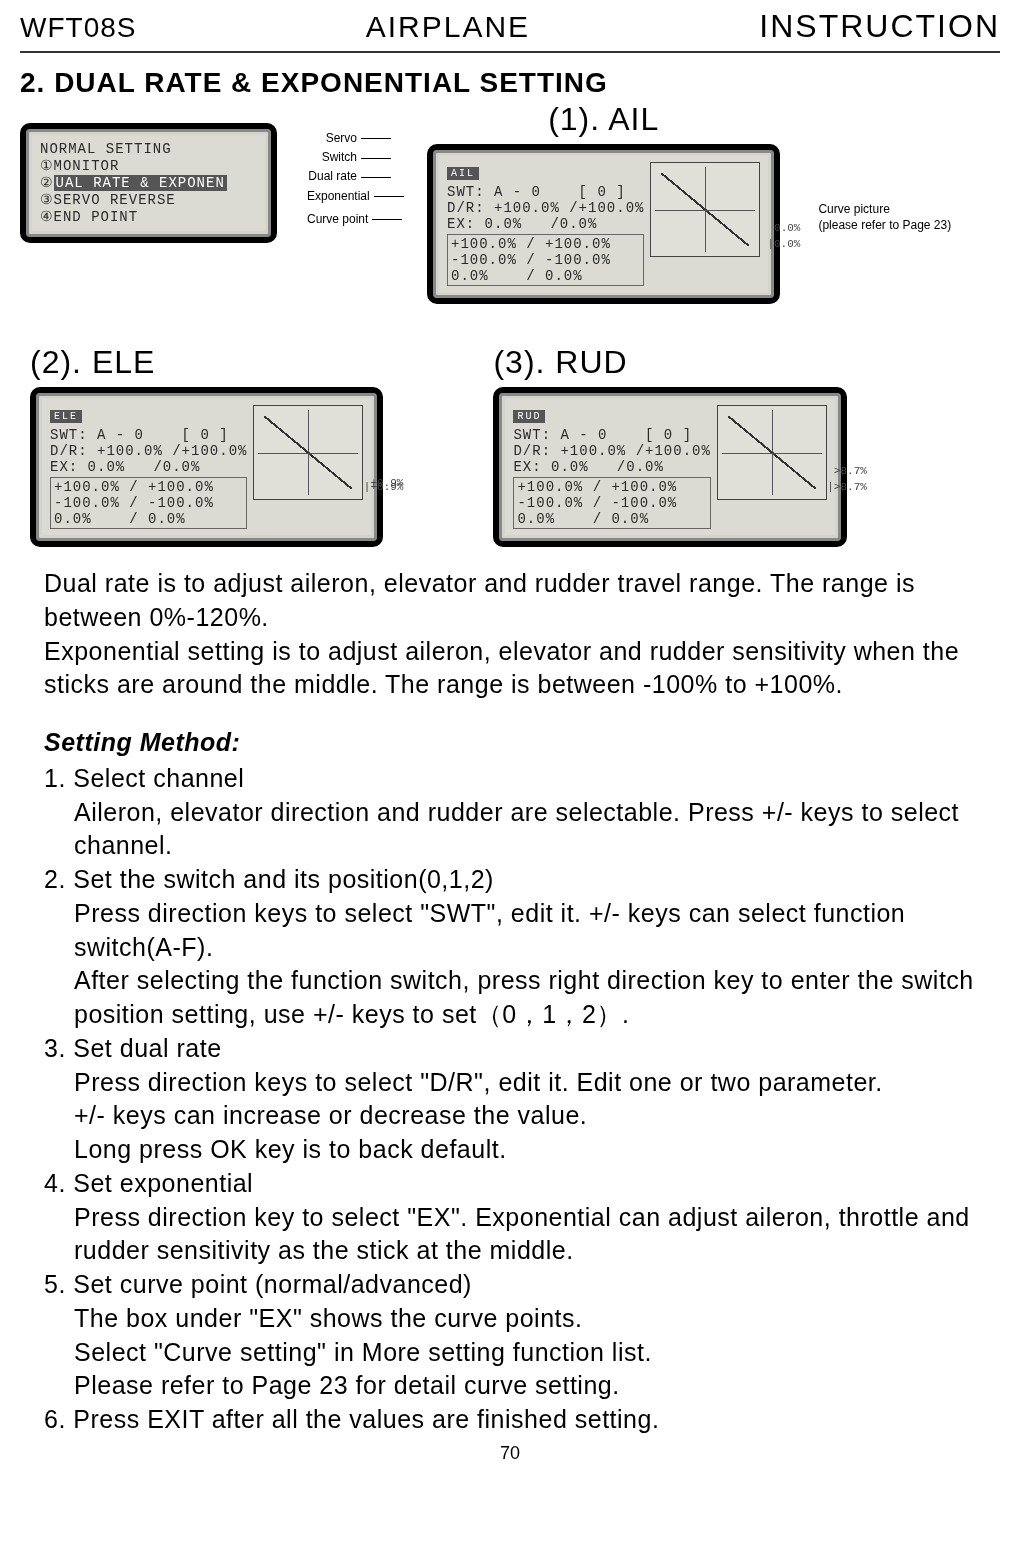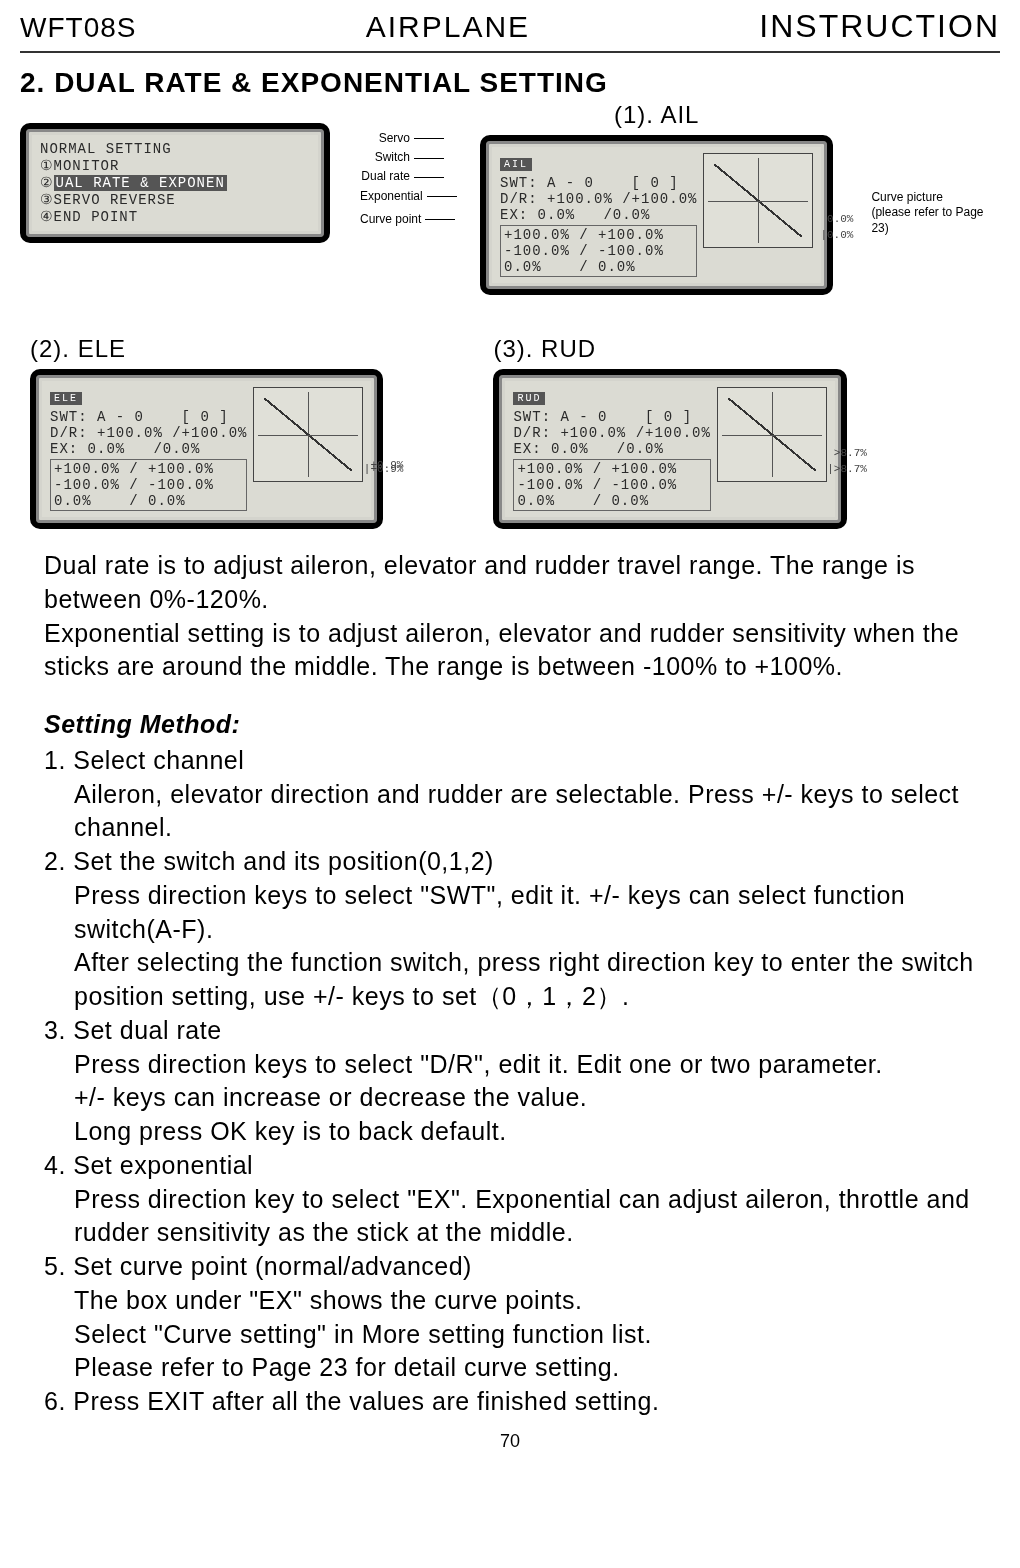--- a/index.html
+++ b/index.html
@@ -28,21 +28,21 @@
     font-weight: bold;
     letter-spacing: 1px;
     margin-bottom: 2px;
   }
   .row {
     display: flex;
     flex-direction: row;
     align-items: flex-start;
   }
   .sub-title {
-    font-size: 24px;
+    font-size: 32px;
     letter-spacing: 1px;
     margin-bottom: 6px;
   }
   .lcd {
     border: 6px solid #000;
     border-radius: 10px;
     background: #d4d4cd;
     padding: 6px;
     box-shadow: inset 0 0 0 3px #888;
     display: inline-block;
@@ -107,38 +107,38 @@
   .setting-head {
     font-weight: bold;
     margin-top: 24px;
     margin-bottom: 2px;
     font-style: italic;
   }
   .step-indent {
     padding-left: 30px;
   }
   .page-num {
-    text-align:center; font-size:18px; margin-top:12px;
+    text-align:center; font-size:18px; margin-top:6px;
   }
 </style>
 </head>
 <body>
 
 <div class="header">
   <div class="header-left">WFT08S</div>
   <div class="header-center">AIRPLANE</div>
   <div class="header-right">INSTRUCTION</div>
 </div>
 
 <div class="section-title">2. DUAL RATE &amp; EXPONENTIAL SETTING</div>
 
 <div class="row" style="gap:30px; align-items:flex-start;">
 
   <div style="padding-top:22px;">
-    <div class="lcd" style="width:310px;">
+    <div class="lcd" style="width:257px;">
       <div class="lcd-inner">
         <div class="lcd-line">NORMAL SETTING</div>
         <div class="lcd-line">①MONITOR</div>
         <div class="lcd-line"><span>②</span><span class="lcd-sel">UAL RATE &amp; EXPONEN</span></div>
         <div class="lcd-line">③SERVO REVERSE</div>
         <div class="lcd-line">④END POINT</div>
       </div>
     </div>
   </div>
 

